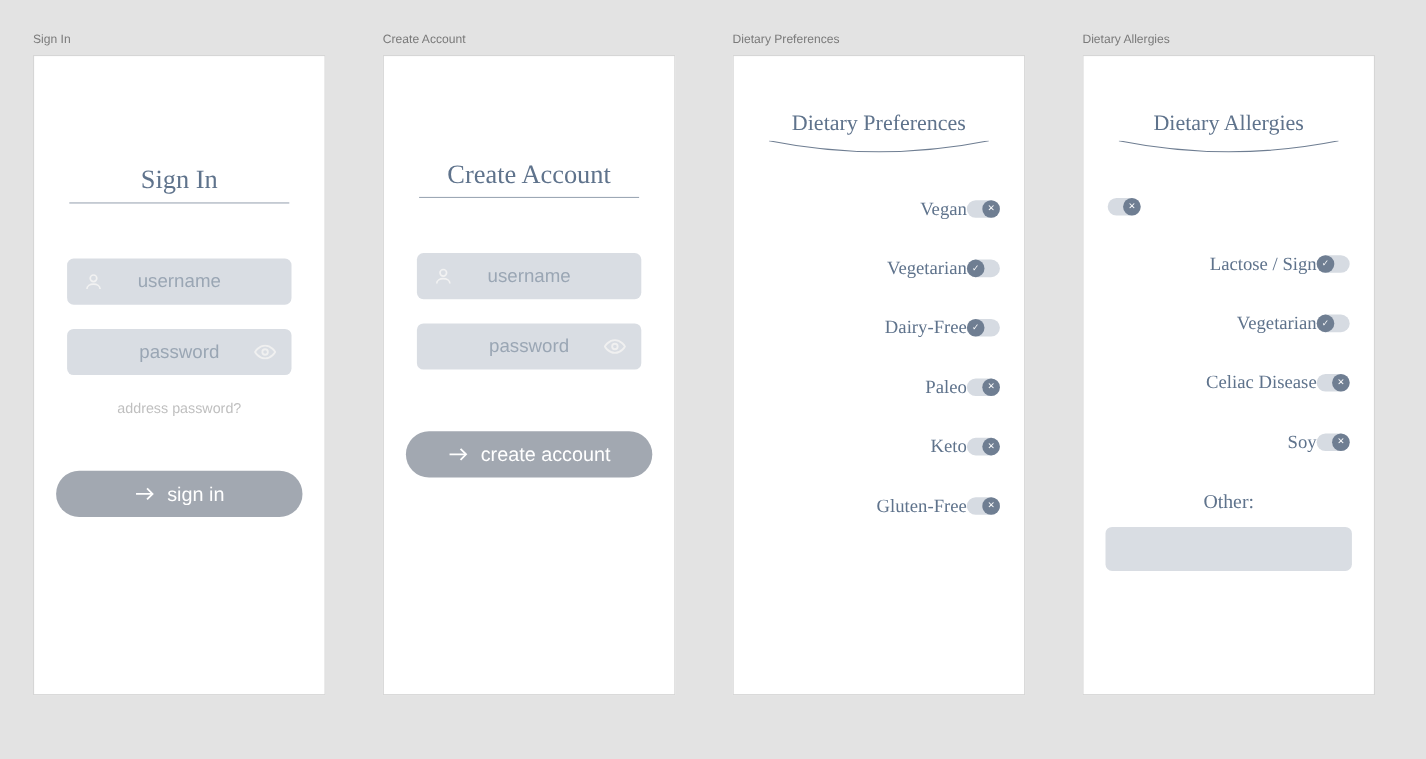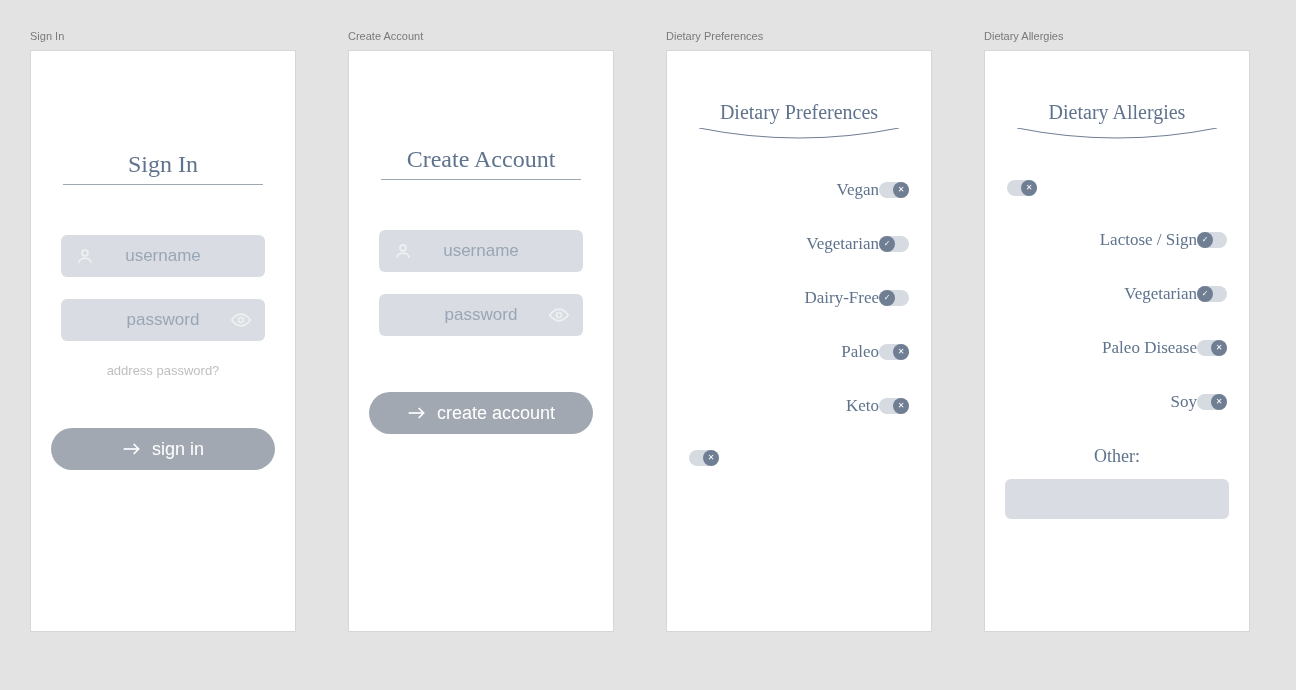--- a/index.html
+++ b/index.html
@@ -299,20 +299,21 @@
         </div>
         <div class="toggle-row">
           <div class="lbl">Keto</div>
           <div class="toggle off">
             <div class="knob">
               <span class="mark">✕</span>
             </div>
           </div>
         </div>
         <div class="toggle-row">
+          <div class="lbl">Gluten-Free</div>
           <div class="toggle off">
             <div class="knob">
               <span class="mark">✕</span>
             </div>
           </div>
         </div>
       </div>
   </div>
 </div>
 
@@ -341,21 +342,21 @@
         </div>
         <div class="toggle-row">
           <div class="lbl">Vegetarian</div>
           <div class="toggle on">
             <div class="knob">
               <span class="mark">✓</span>
             </div>
           </div>
         </div>
         <div class="toggle-row">
-          <div class="lbl">Paleo Disease</div>
+          <div class="lbl">Celiac Disease</div>
           <div class="toggle off">
             <div class="knob">
               <span class="mark">✕</span>
             </div>
           </div>
         </div>
         <div class="toggle-row">
           <div class="lbl">Soy</div>
           <div class="toggle off">
             <div class="knob">

